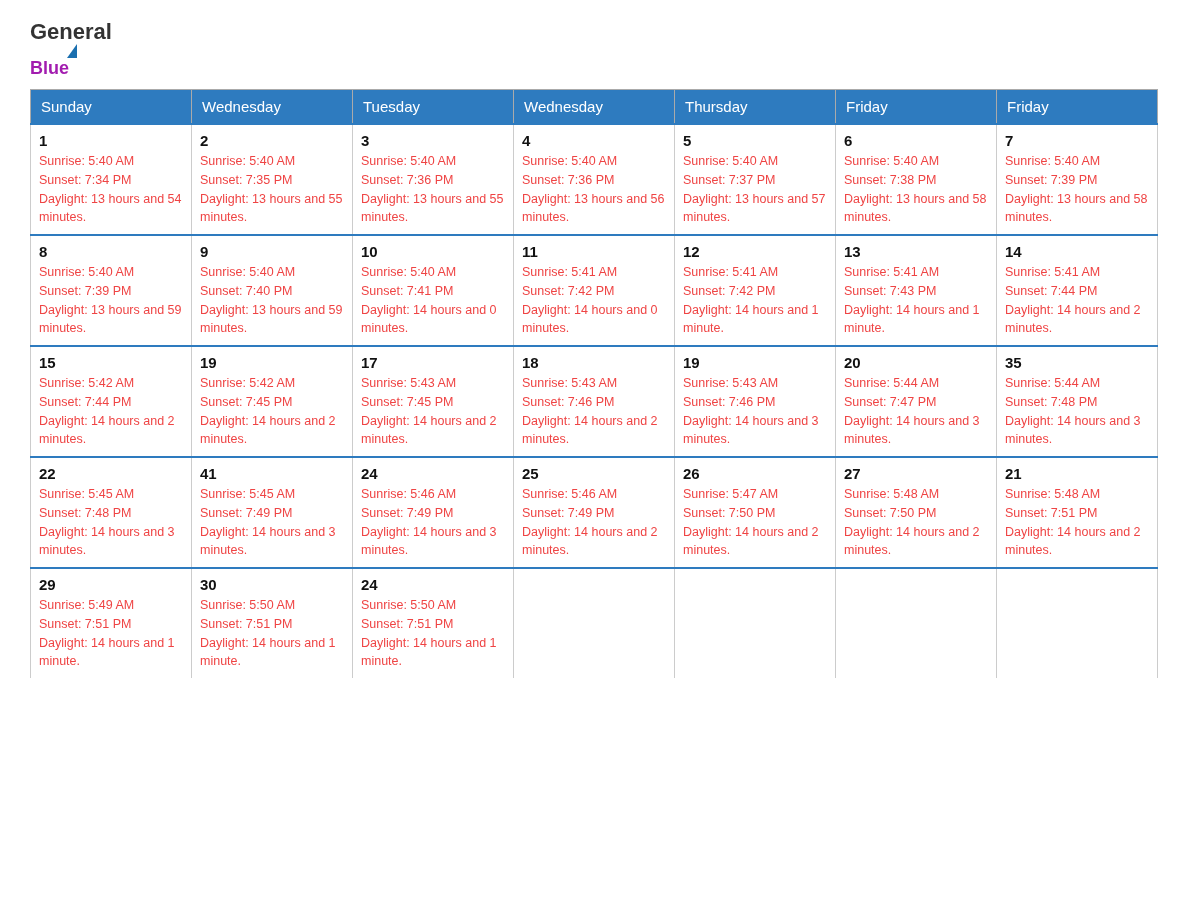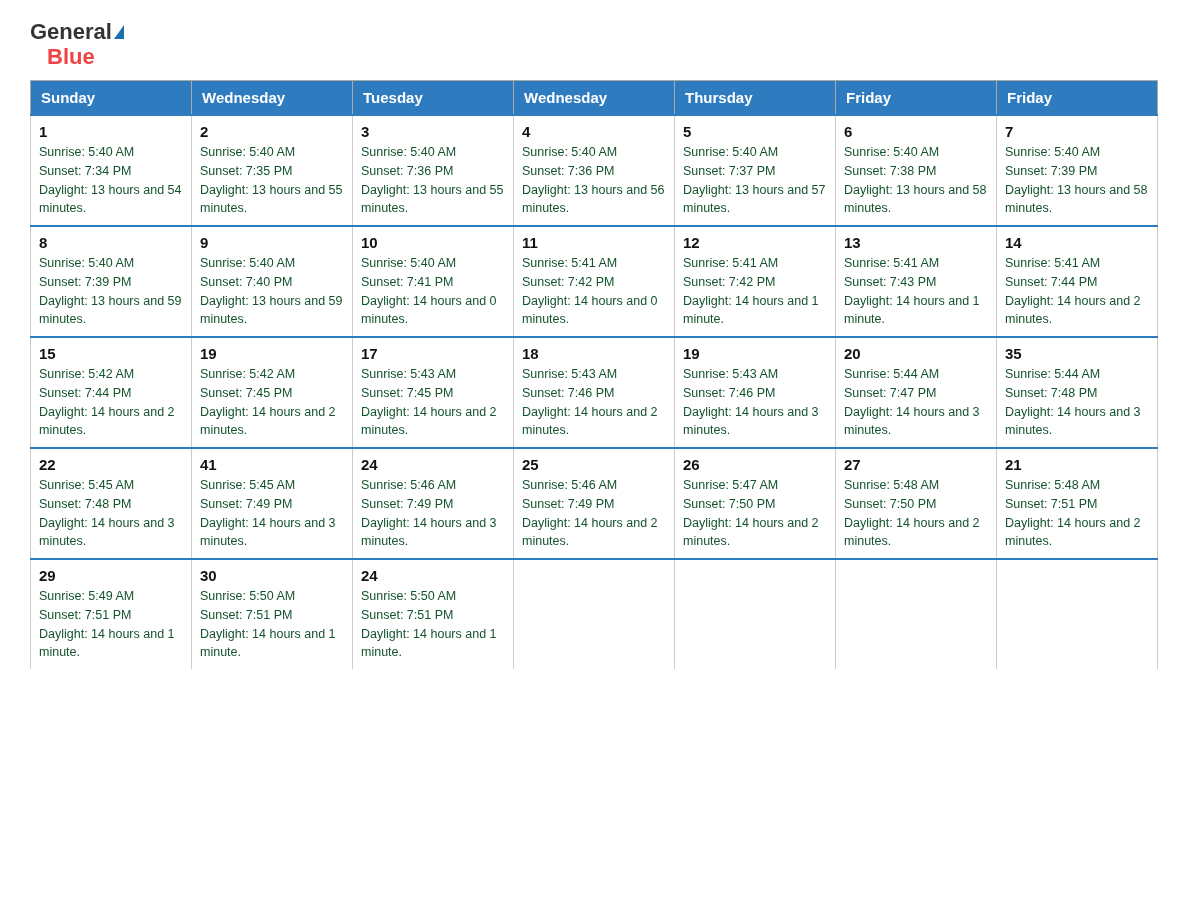--- a/index.html
+++ b/index.html
@@ -32,26 +32,26 @@
       width: 0;
       height: 0;
       border-left: 10px solid transparent;
       border-bottom: 14px solid #1a6faf;
       margin-left: 2px;
       vertical-align: middle;
     }
     .logo-line {
       display: flex;
       align-items: center;
+      flex-direction: column;
     }
     .logo-blue-line {
-      color: #ef4444;
-      font-size: 22px;
+      color: #a21caf;
+      font-size: 18px;
       font-weight: bold;
-      margin-left: 17px;
     }
     .title-area {
       text-align: right;
     }
     .month-title {
       font-size: 52px;
       font-weight: normal;
       color: #111;
       line-height: 1.1;
     }
@@ -62,21 +62,21 @@
     }
     .calendar {
       width: 100%;
       border-collapse: collapse;
       margin-top: 8px;
     }
     .calendar th {
       background-color: #2e7bbf;
       color: #fff;
       font-size: 15px;
-      font-weight: bold;
+      font-weight: normal;
       padding: 8px 10px;
       text-align: left;
       border: 1px solid #aaa;
     }
     .calendar td {
       vertical-align: top;
       border: 1px solid #ccc;
       padding: 7px 8px;
       font-size: 13px;
       color: #333;
@@ -85,21 +85,21 @@
     }
     .day-num {
       font-size: 15px;
       font-weight: bold;
       color: #111;
       display: block;
       margin-bottom: 3px;
     }
     .day-info {
       font-size: 12.5px;
-      color: #14532d;
+      color: #ef4444;
       line-height: 1.5;
     }
     .calendar tr td {
       border-top: 2px solid #2e7bbf;
     }
     .calendar tr:not(:first-child) td {
       border-top: 2px solid #2e7bbf;
     }
     .calendar tbody tr td {
       border-top: 2px solid #2e7bbf;

